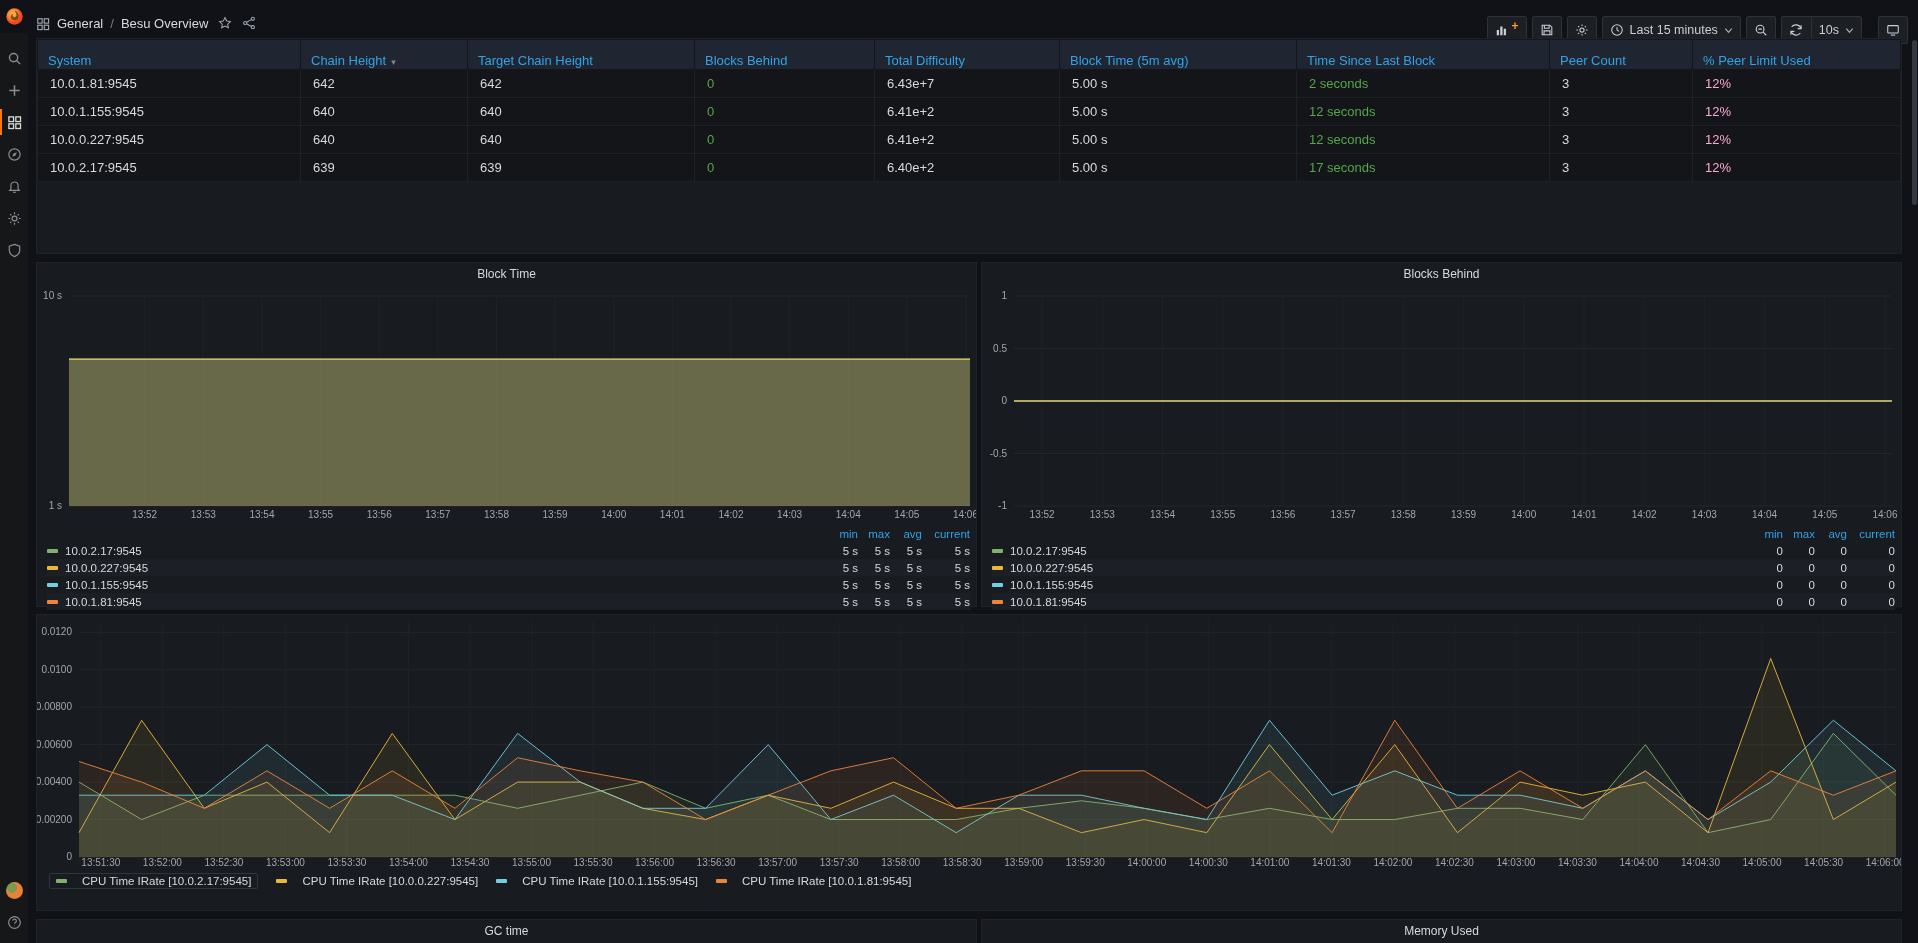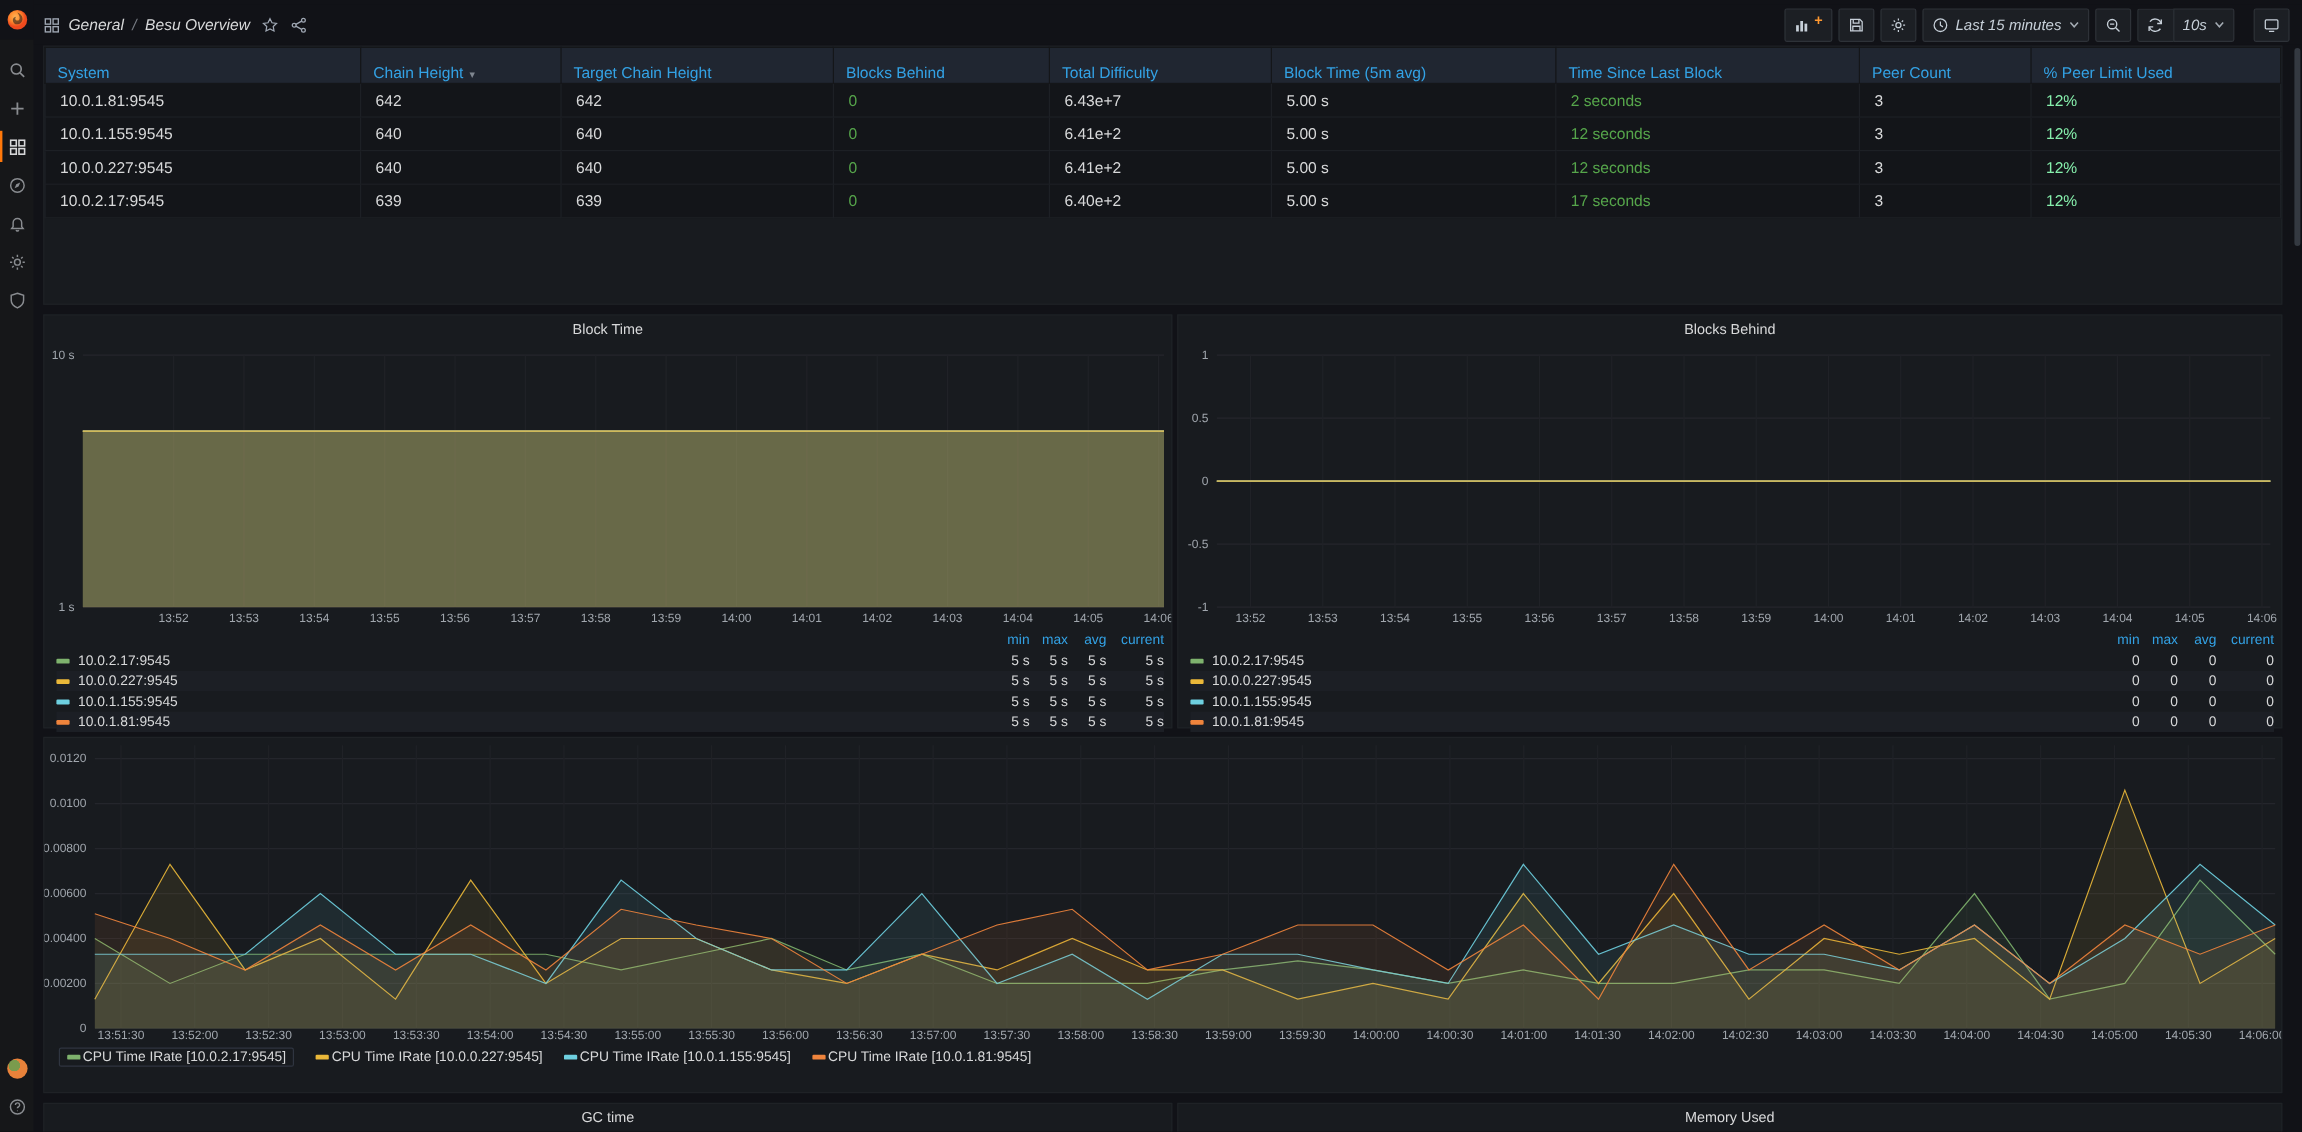--- a/index.html
+++ b/index.html
@@ -14,22 +14,22 @@
   .side-icons { display:flex; flex-direction:column; align-items:center; margin-top:14px; gap:10px; width:100%; }
   .side-item { width:100%; height:22px; display:flex; align-items:center; justify-content:center; color:#898c90; cursor:pointer; position:relative;}
   .side-item svg { width:15px; height:15px; }
   .side-item.active { color:#d8d9da; }
   .side-item.active::before { content:""; position:absolute; left:0; top:-2px; bottom:-2px; width:2px; background:#ff780a; }
   .side-bottom { margin-top:auto; display:flex; flex-direction:column; align-items:center; gap:12px; padding-bottom:10px; width:100%; }
   .avatar { width:17px; height:17px; border-radius:50%;
     background:radial-gradient(circle at 35% 35%, #7a9b4d 0 30%, #e8823a 32% 100%); cursor:pointer; }
 
   
-  .topbar { position:absolute; left:28px; top:4px; width:1890px; height:33px; background:#111217;
-    display:flex; align-items:center; padding:0 10px 0 8px;font-style:italic; }
+  .topbar { position:absolute; left:28px; top:16px; width:1890px; height:33px; background:#111217;
+    display:flex; align-items:flex-start; padding:0 10px 0 8px; }
   .crumb { display:flex; align-items:center; gap:7px; font-size:13px; color:#d8d9da; }
   .crumb .dim { color:#777c84; }
   .crumb svg { width:14px; height:14px; color:#9fa7b3; }
   .crumb-icons { display:flex; align-items:center; gap:10px; margin-left:10px; color:#9fa7b3; }
   .crumb-icons svg { width:14px; height:14px; cursor:pointer; }
   .tb-right { margin-left:auto; display:flex; align-items:center; gap:5px; }
   .tb-btn { height:28px; min-width:30px; padding:0 7px; display:flex; align-items:center; justify-content:center; gap:6px;
     background:#1c1f24; border:1px solid #2e3238; border-radius:2px; color:#c7d0d9; font-size:12.5px; cursor:pointer; }
   .tb-btn svg { width:14px; height:14px; }
   .tb-group { display:flex; }
@@ -43,34 +43,34 @@
   .panel { position:absolute; background:#181b1f; border:1px solid #1f2226; }
   .panel-title { height:22px; display:flex; align-items:center; justify-content:center;
     font-size:12px; font-weight:500; color:#d8d9da; cursor:pointer; }
 
   
   .gtable { width:100%; border-collapse:collapse; table-layout:fixed; font-size:13px; }
   .gtable th { background:#202631; color:#33a2e5; font-weight:500; text-align:left; height:30px;
     padding:12px 0 0 10px; border:1px solid #141619; cursor:pointer; white-space:nowrap; }
   .gtable td { background:#131519; height:28px; padding:0 0 0 12px; border:1px solid #1d2025; color:#d8d9da; white-space:nowrap; }
   .gtable .c-green { color:#56a64b; }
-  .gtable .c-red { color:#86efac; }
+  .gtable .c-red { color:#f9a8d4; }
   .sortcar { display:inline-block; margin-left:5px; font-size:9px; color:#7f8690; }
 
   
   .legend { padding:0 6px 0 10px; font-size:11.5px; }
   .lg-grid { display:grid; grid-template-columns:16px 1fr 32px 32px 32px 48px; align-items:center; height:17px; }
   .lg-head { color:#33a2e5; }
   .lg-head span { text-align:right; }
   .lg-row .lv { text-align:right; color:#d8d9da; }
   .lg-row .lname { color:#d8d9da; cursor:pointer; padding-left:2px; }
   .lg-row:nth-child(odd) { background:#1c1f25; }
   .swatch { width:11px; height:4px; border-radius:1px; display:inline-block; }
   .cpu-legend { display:flex; align-items:center; gap:18px; padding-left:12px; height:20px; font-size:11.5px; }
-  .cpu-legend .item { display:flex; align-items:center; gap:2px; cursor:pointer; }
+  .cpu-legend .item { display:flex; align-items:center; gap:15px; cursor:pointer; }
   .cpu-legend .item.boxed { border:1px solid #2f3540; padding:1px 6px; border-radius:2px; }
 
   svg.chart { display:block; cursor:crosshair; }
 
   .scroll-thumb { position:absolute; right:1px; top:40px; width:5px; height:165px; background:#343941; border-radius:3px; }
 </style>
 </head>
 <body>
 
 <div class="app">

